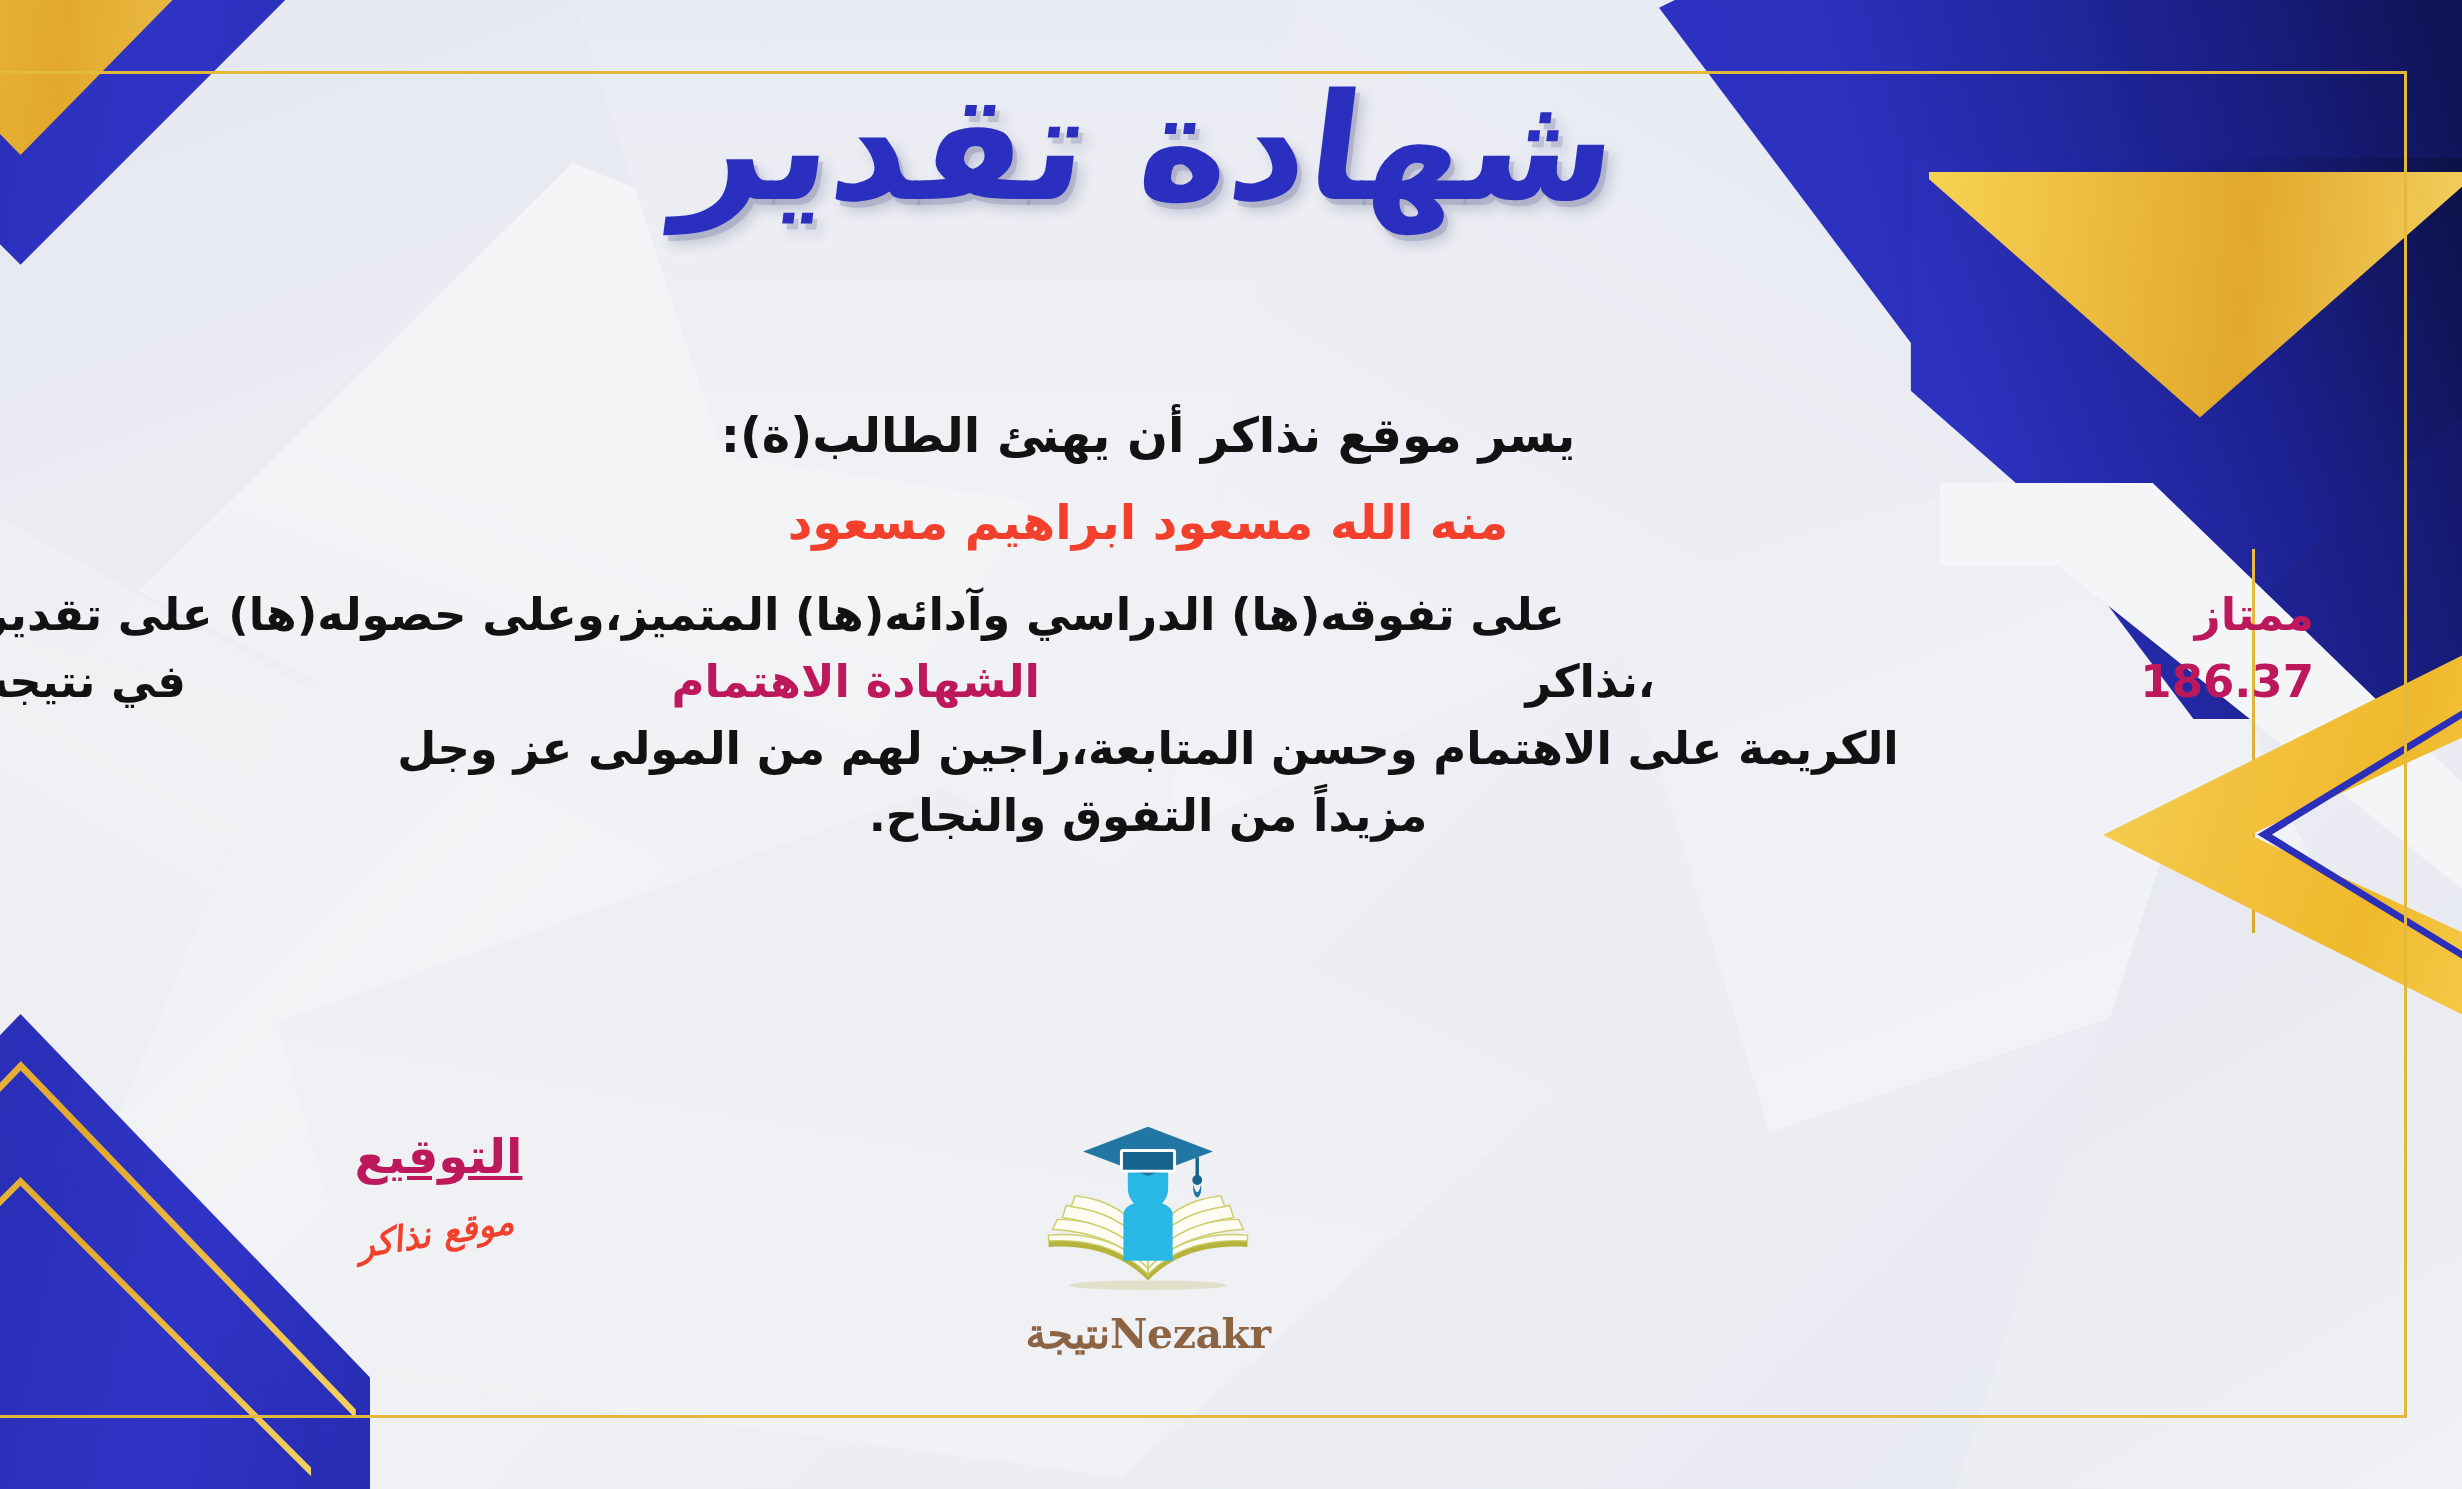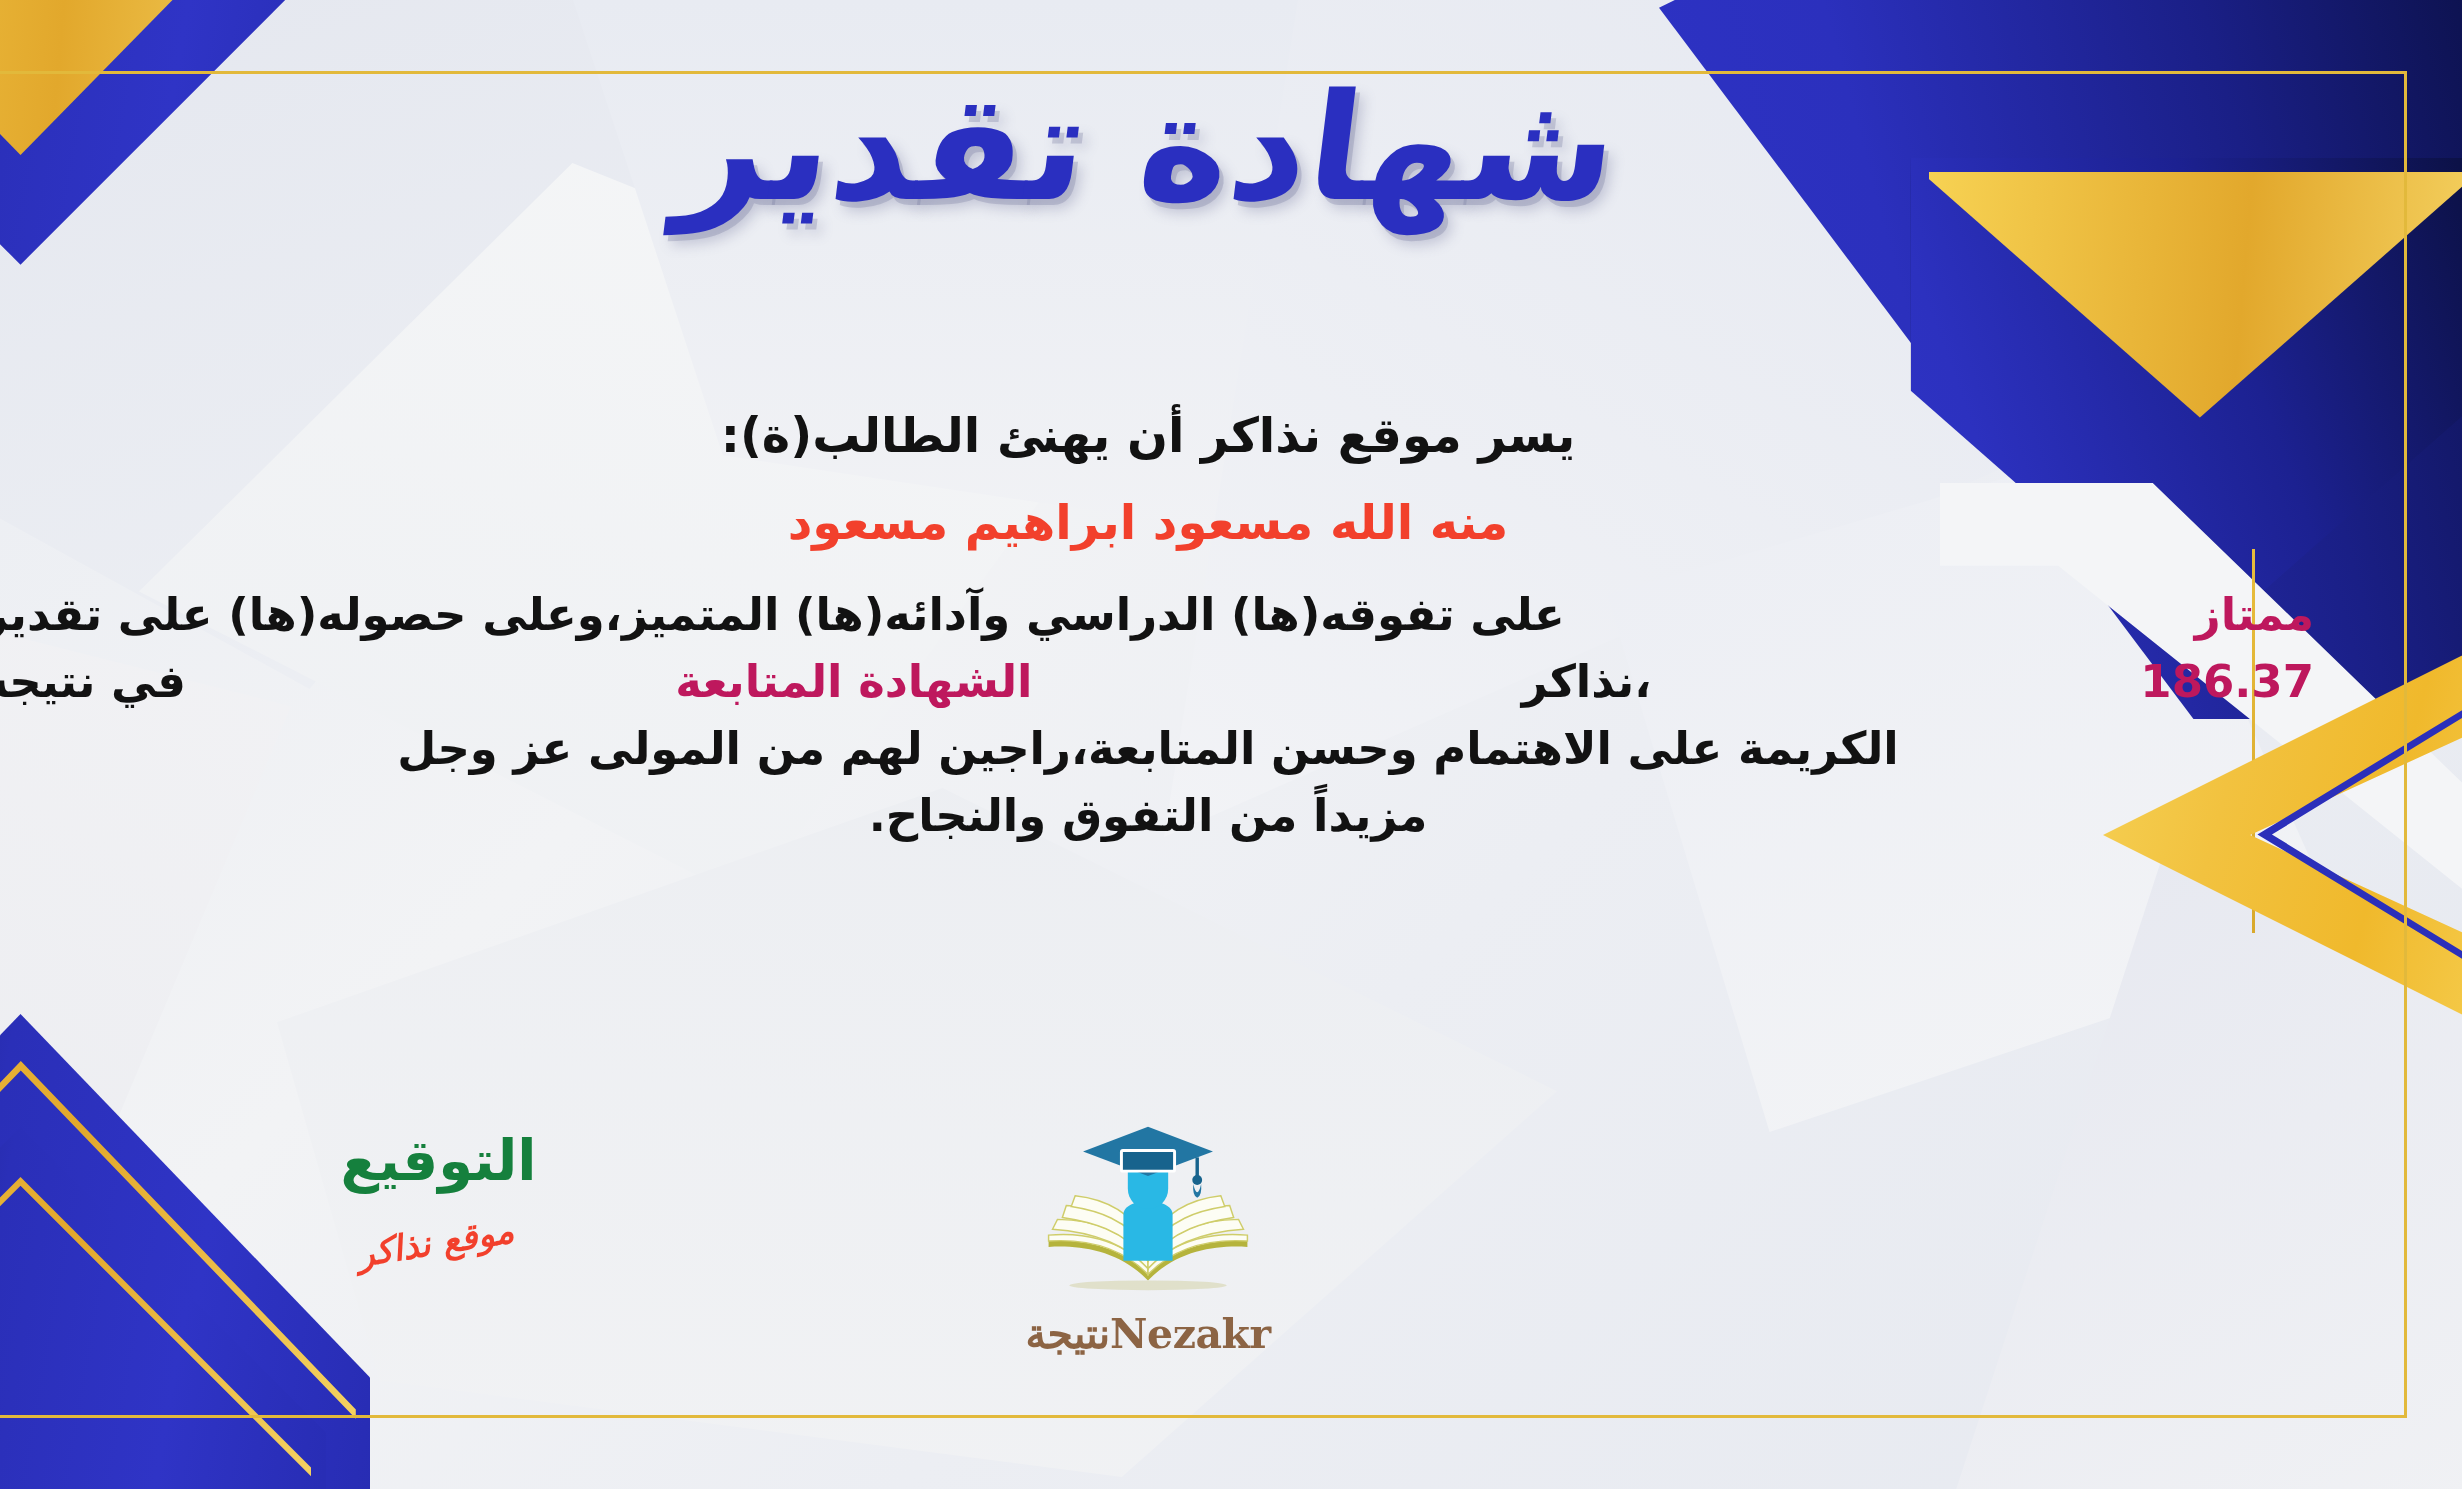--- a/index.html
+++ b/index.html
@@ -228,24 +228,25 @@
   
   .sig-block {
     position: absolute;
     right: 1802px;
     top: 1128px;
     width: 443px;
     text-align: center;
     direction: rtl;
   }
   .sig-label {
-    font-size: 56px;
-    font-weight: 700;
-    color: #15803d;
+    font-size: 48px;
+    font-weight: 700;
+    color: #be185d;
     margin-bottom: 27.6px;
+    text-decoration: underline;
   }
   .sig-script {
     font-family: "DejaVu Serif", "Liberation Serif", serif;
     font-size: 35px;
     color: #f2402c;
     transform: rotate(-9deg) skewX(-12deg);
     display: inline-block;
     font-weight: 600;
   }
 
@@ -316,21 +317,21 @@
     <div class="line student-name">منه الله مسعود ابراهيم مسعود</div>
 
     <div class="para-line justify-line">
       <span class="red">ممتاز</span>
       <span>على تفوقه(ها) الدراسي وآدائه(ها) المتميز،وعلى حصوله(ها) على تقدير</span>
     </div>
 
     <div class="para-line justify-line">
       <span class="red">186.37</span>
       <span>،نذاكر</span>
-      <span class="red">الشهادة المتابعة</span>
+      <span class="red">الشهادة الاهتمام</span>
       <span>في نتيجة</span>
     </div>
 
     <div class="para-line">الكريمة على الاهتمام وحسن المتابعة،راجين لهم من المولى عز وجل</div>
 
     <div class="para-line">مزيداً من التفوق والنجاح.</div>
   </div>
 
   <div class="sig-block">
     <div class="sig-label">التوقيع</div>

